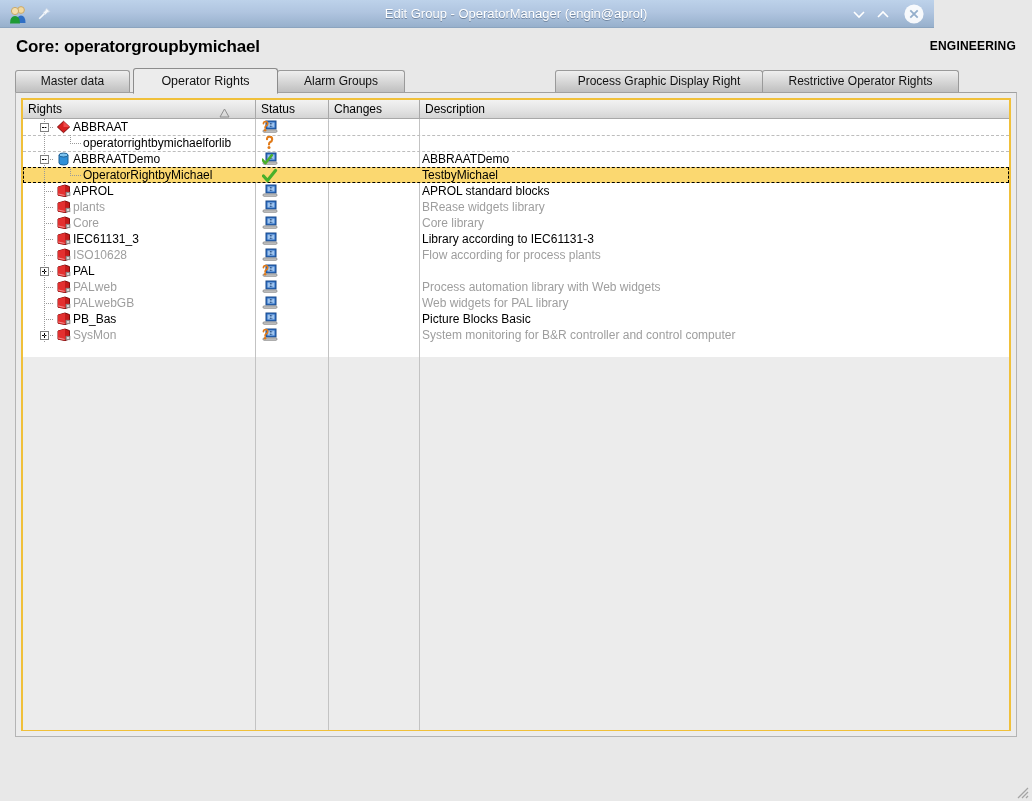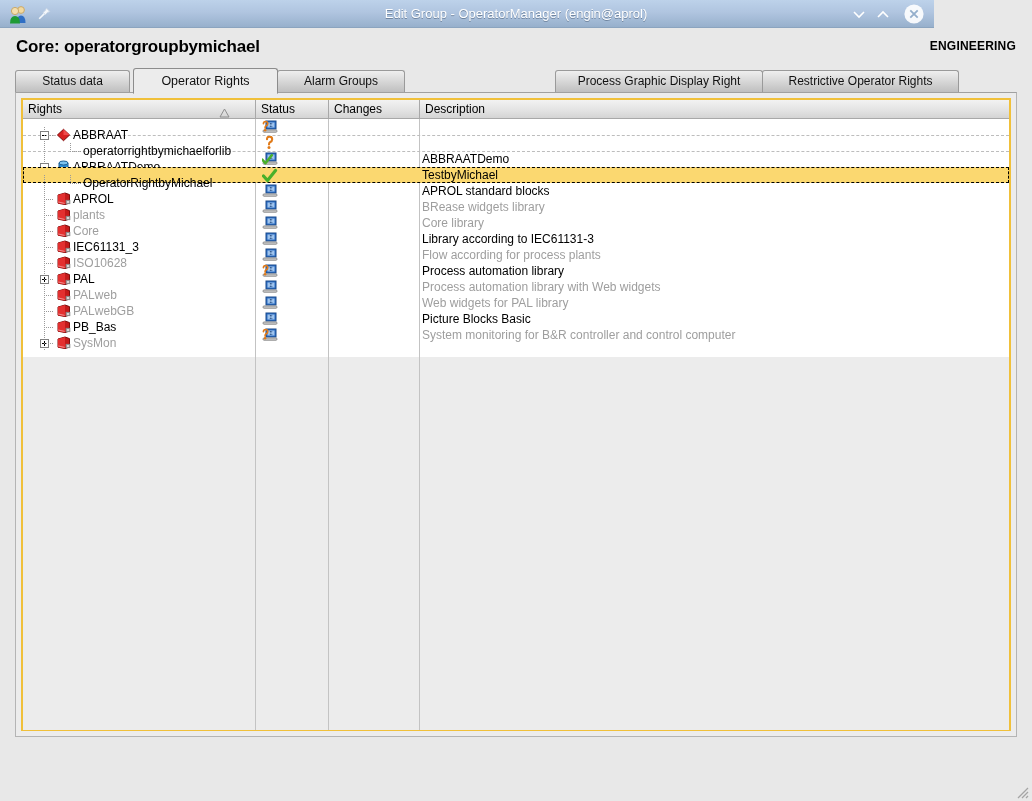--- a/index.html
+++ b/index.html
@@ -79,21 +79,21 @@
   }
   #sort-arrow{position:absolute;top:4px;left:196px;width:11px;height:10px;}
 
   
   #rows{position:absolute;left:0;top:19px;width:986px;height:611px;background:#ececec;overflow:hidden;}
   #rowsbg{position:absolute;left:0;top:0;width:986px;background:#ffffff;}
   .vline{position:absolute;top:0;width:1px;background:#c3c3c3;}
   .row{position:absolute;left:0;width:986px;height:16px;}
   .row.sel{background:#fbd870;outline:1px dashed #000;outline-offset:-1px;}
   .row.dashsep{border-bottom:1px dashed #bdbdbd;}
-  .cell-rights{position:absolute;left:0;top:8px;width:232px;height:16px;}
+  .cell-rights{position:absolute;left:0;top:0;width:232px;height:16px;}
   .cell-status{position:absolute;left:233px;top:0;width:72px;height:16px;}
   .cell-desc{position:absolute;left:397px;top:0;width:588px;height:16px;
              line-height:16px;font-size:12px;padding-left:2px;box-sizing:border-box;
              white-space:nowrap;overflow:hidden;}
   .lbl{position:absolute;top:0;height:16px;line-height:16px;font-size:12px;white-space:nowrap;}
   .dim{color:#9e9e9e;}
   .on{color:#000;}
   .twisty{position:absolute;top:4px;width:9px;height:9px;border:1px solid #808080;
           background:#fff;box-sizing:border-box;cursor:default;}
   .twisty:before{content:"";position:absolute;left:1px;top:3px;width:5px;height:1px;background:#000;}
@@ -146,21 +146,21 @@
     </svg>
   </div>
 </div>
 
 <div id="page-head">
   <div id="group-title">Core: operatorgroupbymichael</div>
   <div id="eng-label">ENGINEERING</div>
 </div>
 
 <div id="tabstrip">
-    <div class="tab" style="left: 15px; width: 115px;">Status data</div>
+    <div class="tab" style="left: 15px; width: 115px;">Master data</div>
     <div class="tab active" style="left: 133px; width: 145px;">Operator Rights</div>
     <div class="tab" style="left: 277px; width: 128px;">Alarm Groups</div>
     <div class="tab" style="left: 555px; width: 208px;">Process Graphic Display Right</div>
     <div class="tab" style="left: 762px; width: 197px;">Restrictive Operator Rights</div>
   </div>
 
 <div id="panel">
   <div id="panel-inner">
     <div id="colhead">
       <span id="sort-arrow">
@@ -398,21 +398,20 @@
                 <rect x="5.5" y="2.5" width="7" height="5" fill="#9fc4ee"></rect>
                 <text x="9" y="7.2" font-size="5" fill="#123a72" text-anchor="middle" font-family="Liberation Sans,sans-serif">Σ</text>
                 <rect x="1" y="10" width="14" height="2.2" rx="1" fill="#cfcfcf" stroke="#8f8f8f"></rect>
                 <g transform="translate(-1,1) scale(0.82)">
                   <path d="M3 3.2 Q3 0.6 5.6 0.6 Q8.2 0.6 8.2 3.2 Q8.2 5.2 6 6.2 Q5 6.8 5 8.4" fill="none" stroke="#e07a18" stroke-width="2.1" stroke-linecap="round"></path>
                   <circle cx="5" cy="11.4" r="1.5" fill="#e07a18"></circle>
                 </g>
               </svg></span>
           </div>
           <div class="cell-desc" style="left: 306px; width: 90px;"></div>
-          <div class="cell-desc on">Process automation library</div>
         </div>
         <div class="row" style="top: 160px;">
           <div class="cell-rights">
             <div class="guide" style="left: 21px; top: 0px; height: 16px;"></div>
             <div class="guideh" style="left: 21px; top: 8px; width: 10px;"></div>
             <span class="ticon" style="left: 33px;"><svg width="15" height="14" viewBox="0 0 15 14">
                 <path d="M2 3 L9 1 L13.5 2.6 L13.5 11 L9 12.6 L2 11.2 Z" fill="#c41a1a" stroke="#7c0d0d"></path>
                 <path d="M2 3 L9 1 L9 12.6 L2 11.2 Z" fill="#e33030"></path>
                 <path d="M2.4 10 L8.6 11.4" stroke="#fff" stroke-opacity=".45"></path>
                 <rect x="10.2" y="8.4" width="3.6" height="3.2" fill="#d8d8d8" stroke="#8a8a8a"></rect>

